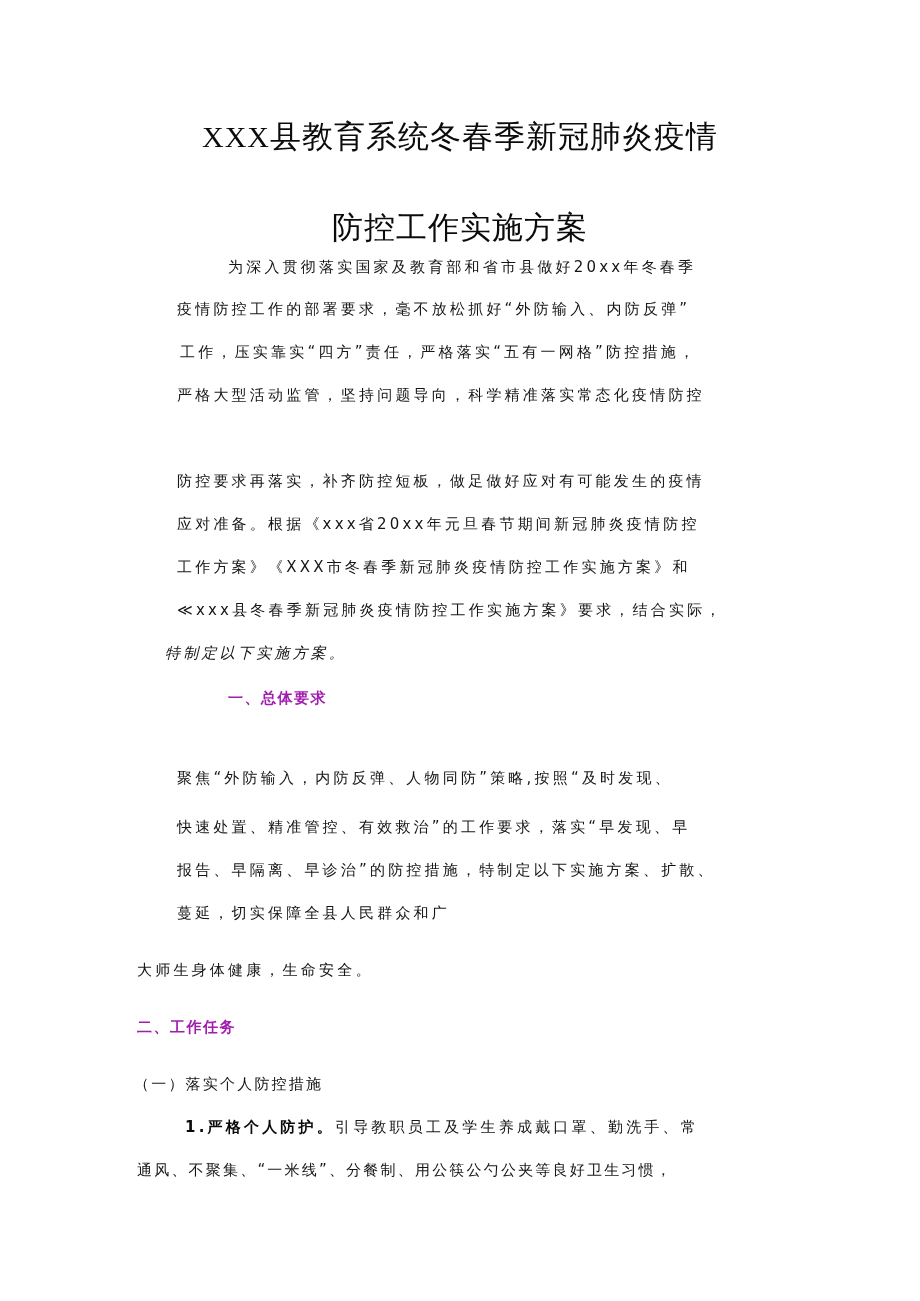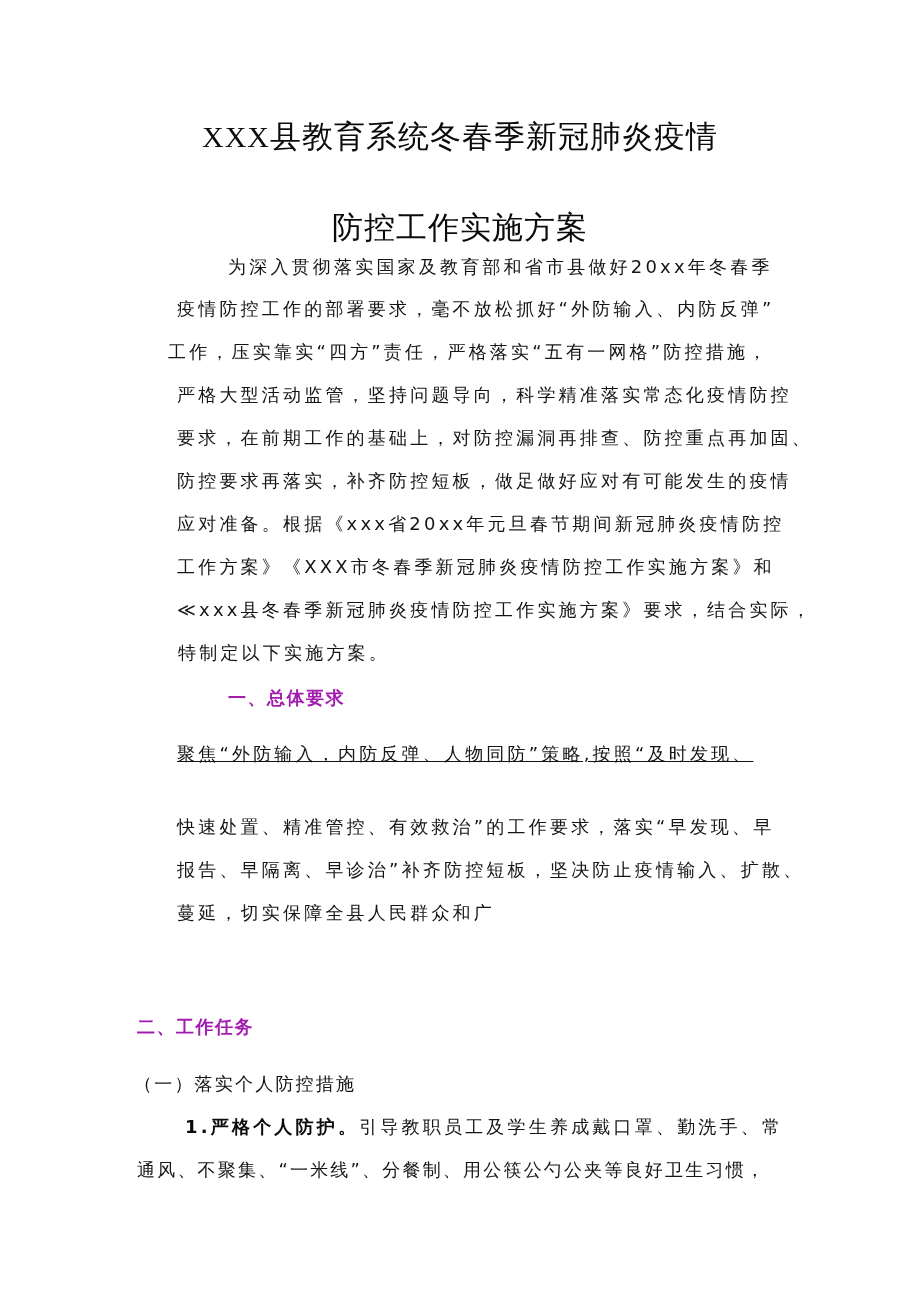--- a/index.html
+++ b/index.html
@@ -30,21 +30,21 @@
       color: #0b0b0b;
       letter-spacing: 1px;
       white-space: nowrap;
     }
     .title-line .latin {
       font-family: "Liberation Serif", "DejaVu Serif", serif;
       font-size: 30px;
     }
     .line {
       position: absolute;
-      font-size: 18px;
+      font-size: 15px;
       line-height: 26px;
       white-space: nowrap;
       letter-spacing: 3.2px;
       color: #151515;
     }
     .line.tight { letter-spacing: 2.2px; }
     .line.heading {
       font-weight: bold;
       letter-spacing: 1.5px;
       color: #a21caf;
@@ -56,34 +56,34 @@
 
 <div class="page">
 
   <div class="title-line" style="top:118px;">
     <span class="latin">XXX</span><span>县教育系统冬春季新冠肺炎疫情</span>
   </div>
   <div class="title-line" style="top:161px;margin-top:48px;">防控工作实施方案</div>
 
   <div class="line" style="left:228px; top:254px;">为深入贯彻落实国家及教育部和省市县做好20xx年冬春季</div>
   <div class="line" style="left:177px; top:296px;">疫情防控工作的部署要求，毫不放松抓好“外防输入、内防反弹”</div>
-  <div class="line" style="left:168px; top:339px;">工作，压实靠实“四方”责任，严格落实“五有一网格”防控措施，</div>
+  <div class="line" style="left:180px; top:339px;">工作，压实靠实“四方”责任，严格落实“五有一网格”防控措施，</div>
   <div class="line" style="left:177px; top:382px;">严格大型活动监管，坚持问题导向，科学精准落实常态化疫情防控</div>
-  <div class="line" style="left:177px; top:425px;">要求，在前期工作的基础上，对防控漏洞再排查、防控重点再加固、</div>
   <div class="line" style="left:177px; top:468px;">防控要求再落实，补齐防控短板，做足做好应对有可能发生的疫情</div>
   <div class="line" style="left:177px; top:511px;">应对准备。根据《xxx省20xx年元旦春节期间新冠肺炎疫情防控</div>
   <div class="line" style="left:177px; top:554px;">工作方案》《XXX市冬春季新冠肺炎疫情防控工作实施方案》和</div>
   <div class="line" style="left:177px; top:597px;">≪xxx县冬春季新冠肺炎疫情防控工作实施方案》要求，结合实际，</div>
-  <div class="line" style="left:178px; top:640px;">特制定以下实施方案。</div>
+  <div class="line" style="left:165px; top:640px;font-style:italic;">特制定以下实施方案。</div>
 
   <div class="line heading" style="left:228px; top:685px;">一、总体要求</div>
-  <div class="line" style="left:177px; top:741px;text-decoration:underline;">聚焦“外防输入，内防反弹、人物同防”策略,按照“及时发现、</div>
+  <div class="line" style="left:177px; top:765px;">聚焦“外防输入，内防反弹、人物同防”策略,按照“及时发现、</div>
   <div class="line" style="left:177px; top:814px;">快速处置、精准管控、有效救治”的工作要求，落实“早发现、早</div>
-  <div class="line" style="left:177px; top:857px;">报告、早隔离、早诊治”补齐防控短板，坚决防止疫情输入、扩散、</div>
+  <div class="line" style="left:177px; top:857px;">报告、早隔离、早诊治”的防控措施，特制定以下实施方案、扩散、</div>
   <div class="line" style="left:177px; top:900px;">蔓延，切实保障全县人民群众和广</div>
+  <div class="line" style="left:137px; top:957px;">大师生身体健康，生命安全。</div>
 
   <div class="line heading" style="left:137px; top:1014px;">二、工作任务</div>
   <div class="line tight" style="left:134px; top:1071px;">（一）落实个人防控措施</div>
   <div class="line" style="left:185px; top:1114px;">
     <span class="bold">1.</span><span class="bold">严格个人防护。</span><span>引导教职员工及学生养成戴口罩、勤洗手、常</span>
   </div>
   <div class="line tight" style="left:137px; top:1157px;">通风、不聚集、“一米线”、分餐制、用公筷公勺公夹等良好卫生习惯，</div>
 
 </div>
 

